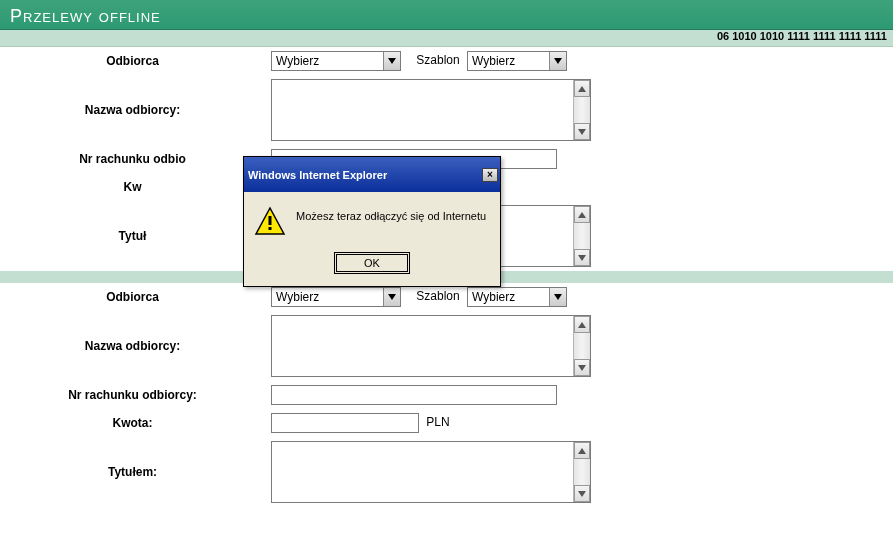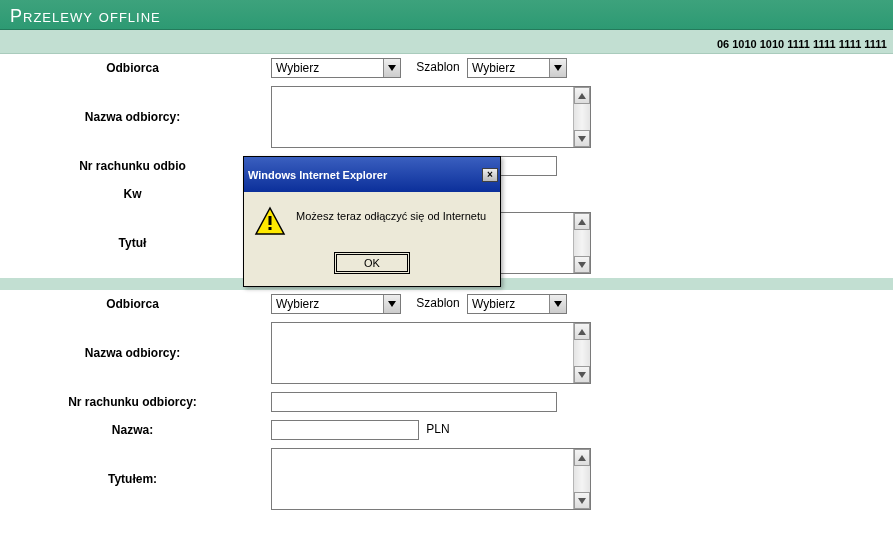--- a/index.html
+++ b/index.html
@@ -24,22 +24,22 @@
     font-weight: normal;
     letter-spacing: 1px;
     font-variant: small-caps;
   }
   .acct-bar {
     background: #c2dfd2;
     text-align: right;
     font-size: 11px;
     font-weight: bold;
     color: #000;
-    padding: 8px 6px;
-    height: 24px;
+    padding: 0 6px;
+    height: 17px;
     border-bottom: 1px solid #a9cbbc;
   }
   table.form {
     width: 100%;
     border-collapse: collapse;
   }
   table.form td {
     padding: 4px 6px;
     vertical-align: middle;
   }
@@ -315,21 +315,21 @@
       </span>
     </td>
   </tr>
   <tr>
     <td class="label">Nr rachunku odbiorcy:</td>
     <td class="field">
       <input type="text" class="txt w-acct" value="" style="">
     </td>
   </tr>
   <tr>
-    <td class="label">Nazwa:</td>
+    <td class="label">Kwota:</td>
     <td class="field">
       <input type="text" class="txt w-amt" value="" style="">
       <span class="currency">PLN</span>
     </td>
   </tr>
   <tr>
     <td class="label">Tytułem:</td>
     <td class="field">
       <span class="textarea-wrap ta">
         <span class="scroll">

